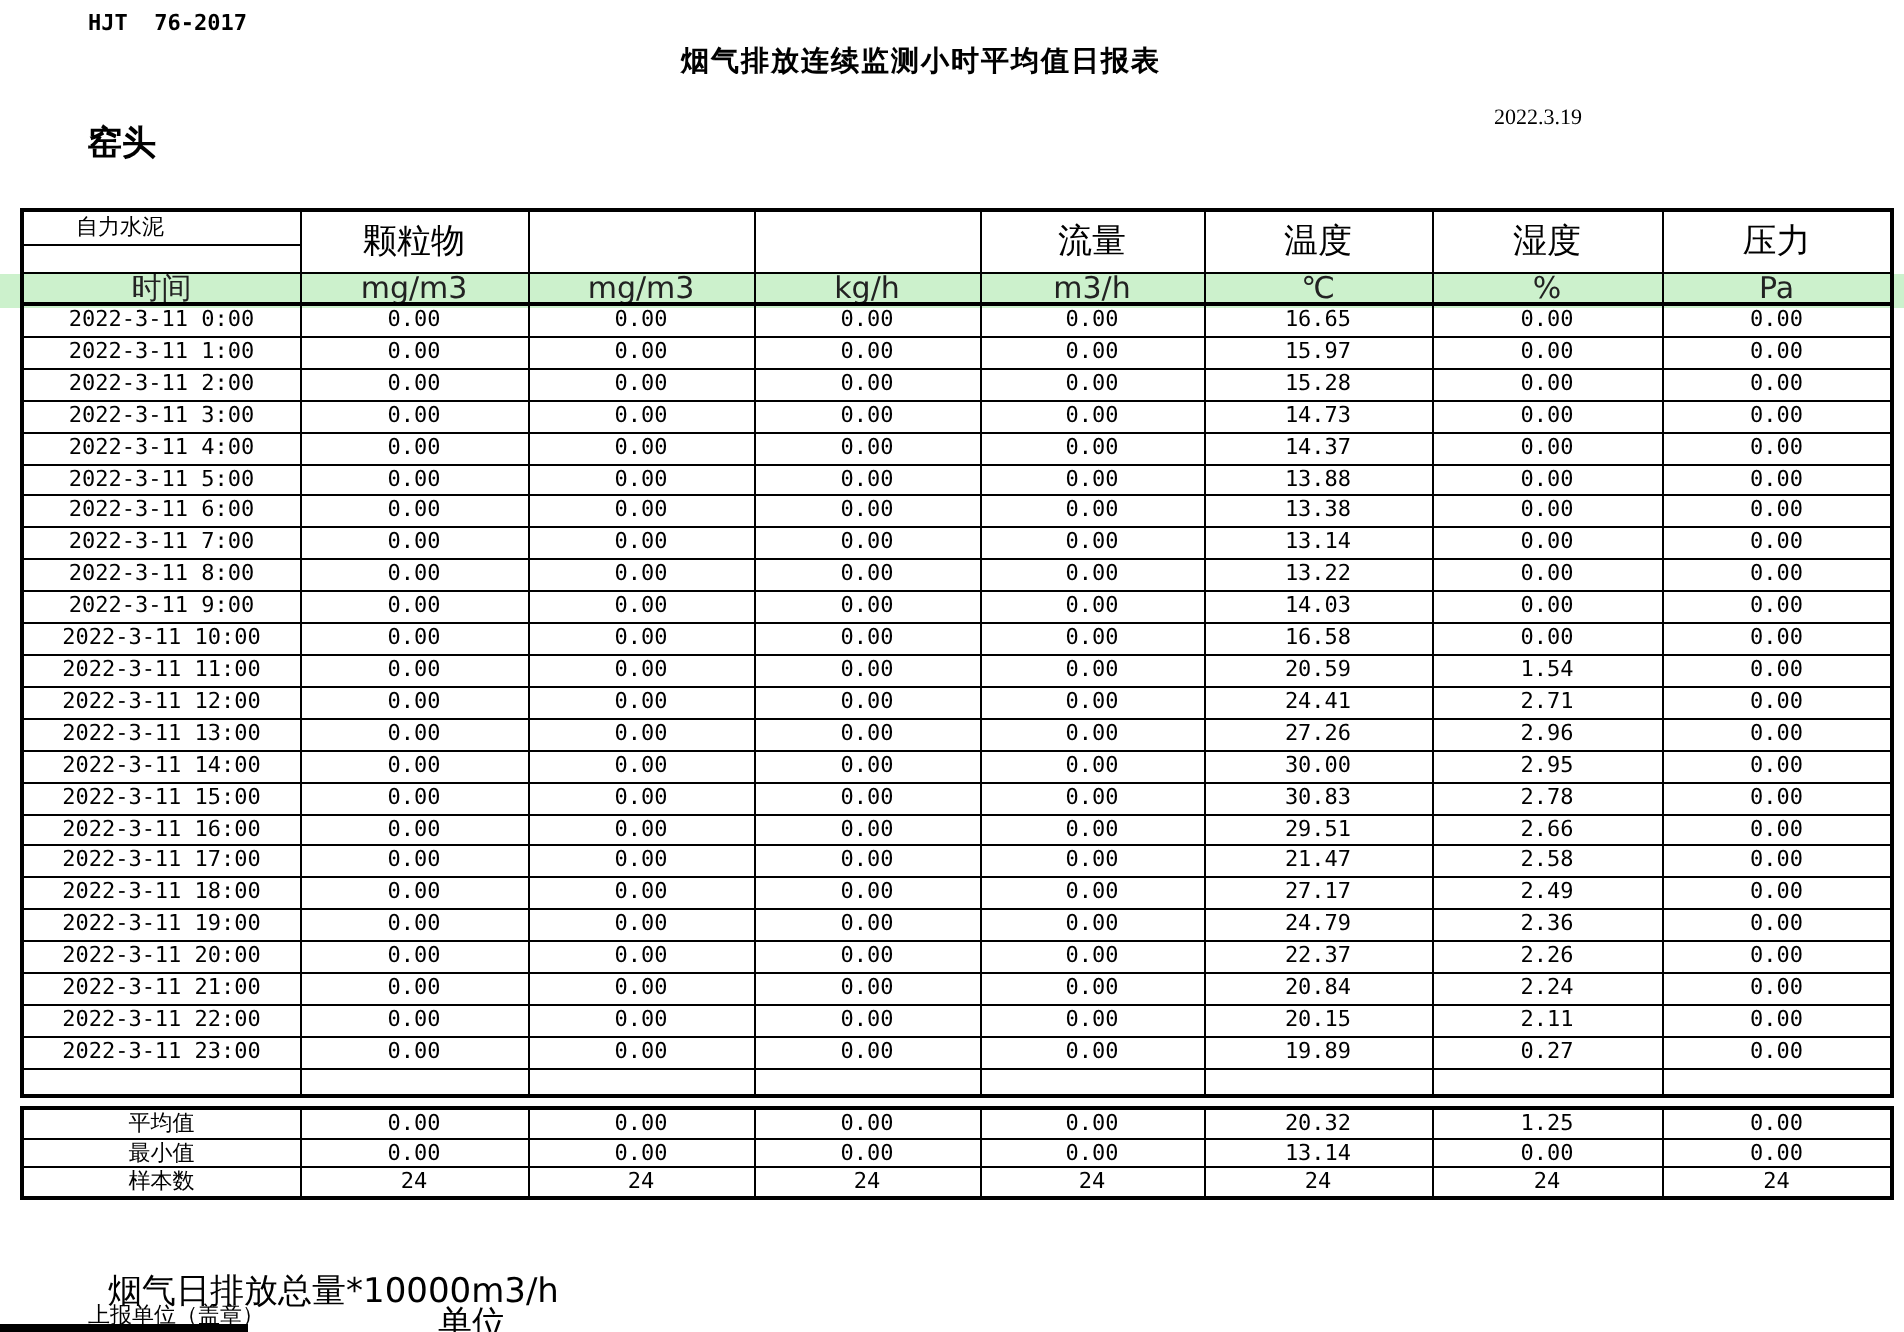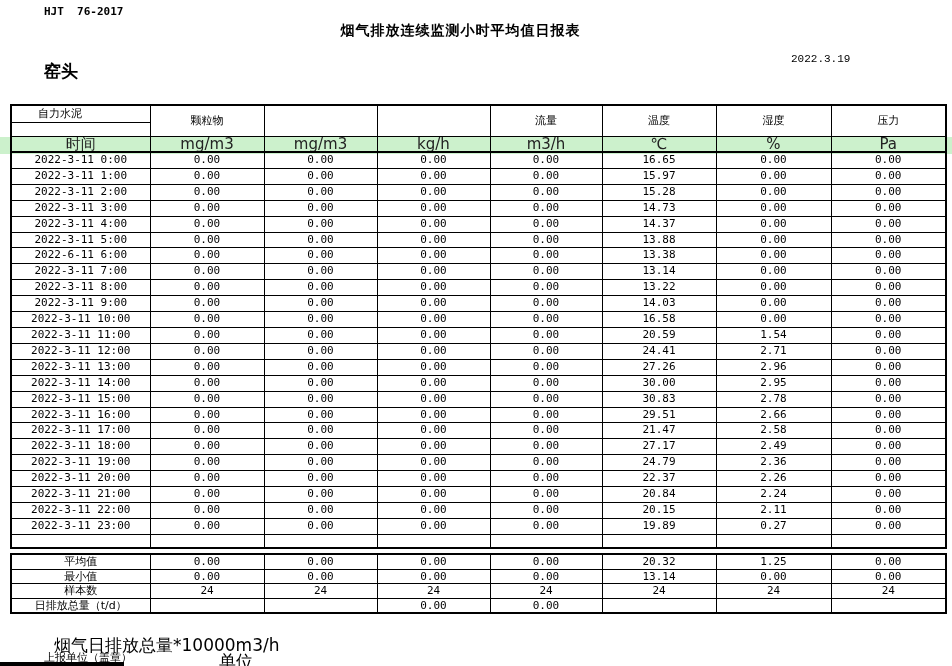--- a/index.html
+++ b/index.html
@@ -2,35 +2,35 @@
 <html style="--unit-bg: #ccf1cc;"><head>
 <meta charset="utf-8">
 <style>
   * { margin:0; padding:0; box-sizing:content-box; }
   html,body { width:952px; height:666px; background:#ffffff; position:relative;
     font-family:"DejaVu Sans","Liberation Sans",sans-serif; color:#000; }
   .abs { position:absolute;padding-left:34px; }
   .std-code { left:10px; top:5px; font-size:11px; font-weight:bold; white-space:pre;
     font-family:"DejaVu Sans Mono","Liberation Mono",monospace; }
   .title { left:0; top:22px; width:853px; text-align:center; font-size:14px; font-weight:bold; letter-spacing:1px; }
-  .date { left:713px; top:53px; font-size:11px; font-family:Liberation Mono, monospace;margin-left:44px; }
+  .date { left:713px; top:53px; font-size:11px; font-family:Liberation Serif, serif; }
   .company { left:4px; top:59px; font-size:11px; font-weight:normal;margin-top:47px; }
   .station { left:10px; top:60px; font-size:17px; font-weight:bold; }
 
   .unit-band { left:0; top:137px; width:952px; height:17px; background:var(--unit-bg,#ccf1cc); }
 
   table { border-collapse:collapse; table-layout:fixed; width:935px;
     font-family:"DejaVu Sans Mono","Liberation Mono",monospace; font-size:11px; }
   td { border:1px solid #000; text-align:center; vertical-align:middle; padding:0;
     height:14.9px; line-height:14.9px; white-space:nowrap; overflow:hidden; }
   .data-table { left:10px; top:104px; border:2px solid #000; }
   .summary-table { left:10px; top:553px; border:2px solid #000; }
   .data-table td.h-top { height:16px; border-bottom:1px solid #000; }
   .data-table td.h-bot { height:13px; }
-  .data-table thead td { font-size:11px; font-family:"DejaVu Sans","Liberation Sans",sans-serif; }
+  .data-table thead td { font-size:17px; font-family:"DejaVu Sans","Liberation Sans",sans-serif; }
   tr.unit-row td { background:var(--unit-bg,#ccf1cc); height:14px; line-height:14px;
     font-size:15px; color:#222; border-bottom:2px solid #000; }
   tr.blank-row td { height:12px; }
   .summary-table td { height:13.6px; line-height:13.6px; }
   .summary-table td.label { font-family:"DejaVu Sans","Liberation Sans",sans-serif; }
 
   .foot-note { left:20px; top:634px; font-size:17px; }
   .foot-report { left:10px; top:650px; font-size:11px; }
   .foot-unit { left:185px; top:650px; font-size:17px; }
   .edge-bar { left:0; top:662px; width:90px; height:4px; background:#000; }
@@ -137,21 +137,21 @@
         <td class="label">2022-3-11 5:00</td>
         <td>0.00</td>
         <td>0.00</td>
         <td>0.00</td>
         <td>0.00</td>
         <td>13.88</td>
         <td>0.00</td>
         <td>0.00</td>
       </tr>
       <tr>
-        <td class="label">2022-6-11 6:00</td>
+        <td class="label">2022-3-11 6:00</td>
         <td>0.00</td>
         <td>0.00</td>
         <td>0.00</td>
         <td>0.00</td>
         <td>13.38</td>
         <td>0.00</td>
         <td>0.00</td>
       </tr>
       <tr>
         <td class="label">2022-3-11 7:00</td>
@@ -373,29 +373,19 @@
       <tr>
         <td class="label">样本数</td>
         <td>24</td>
         <td>24</td>
         <td>24</td>
         <td>24</td>
         <td>24</td>
         <td>24</td>
         <td>24</td>
       </tr>
-      <tr>
-        <td class="label">日排放总量（t/d）</td>
-        <td></td>
-        <td></td>
-        <td>0.00</td>
-        <td>0.00</td>
-        <td></td>
-        <td></td>
-        <td></td>
-      </tr>
     </tbody>
 </table>
 
 <div class="abs foot-note">烟气日排放总量*10000m3/h</div>
 <div class="abs foot-report">上报单位（盖章）</div>
 <div class="abs foot-unit">单位</div>
 <div class="abs edge-bar"></div>
 
 </body></html>

